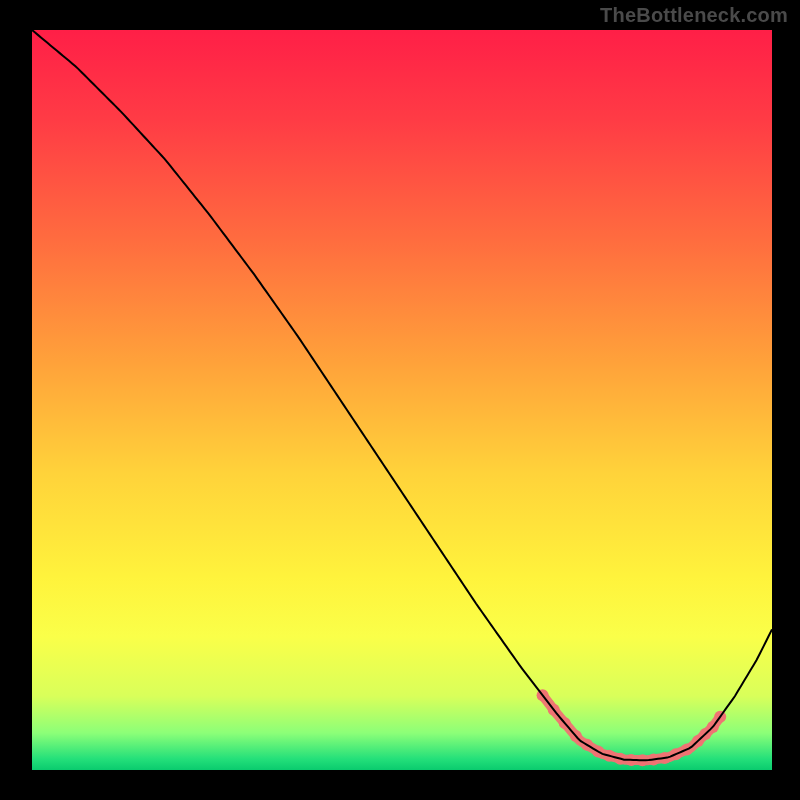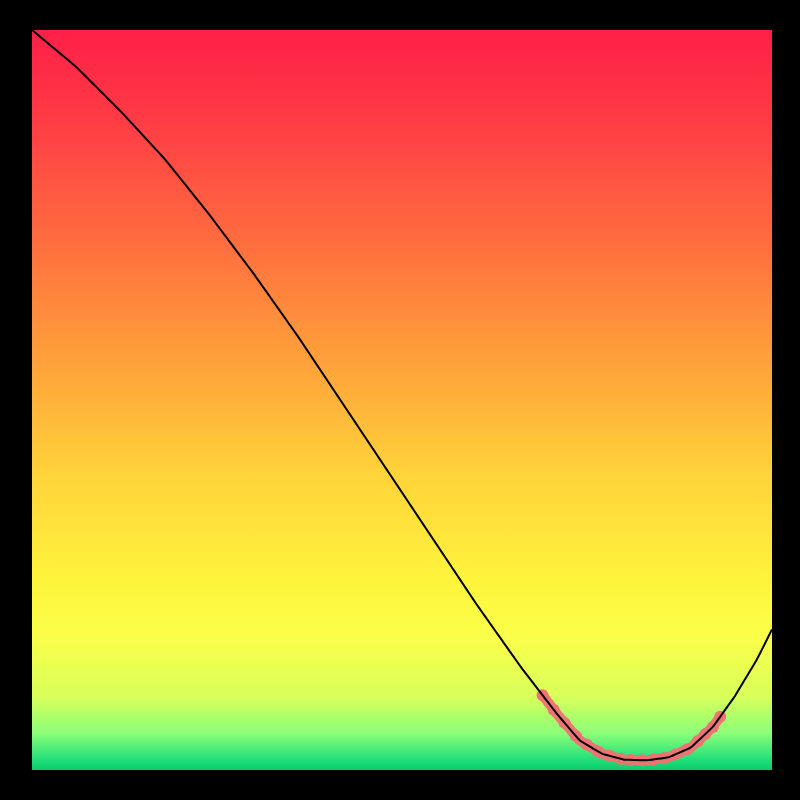--- a/index.html
+++ b/index.html
@@ -46,20 +46,21 @@
     opacity: 0.95;
   }
   .pink-dot {
     fill: #ef7373;
   }
 </style>
 </head>
 <body>
 
 <div class="stage">
+  <div class="watermark">TheBottleneck.com</div>
 
   <svg id="chart-svg" width="800" height="800" viewBox="0 0 800 800">
     <defs>
       <linearGradient id="bg-grad" x1="0" y1="0" x2="0" y2="1">
           <stop offset="0%" stop-color="#ff1f47"></stop>
           <stop offset="12%" stop-color="#ff3b45"></stop>
           <stop offset="28.000000000000004%" stop-color="#ff6b3f"></stop>
           <stop offset="45%" stop-color="#ffa23a"></stop>
           <stop offset="60%" stop-color="#ffd33a"></stop>
           <stop offset="74%" stop-color="#fff33c"></stop>

